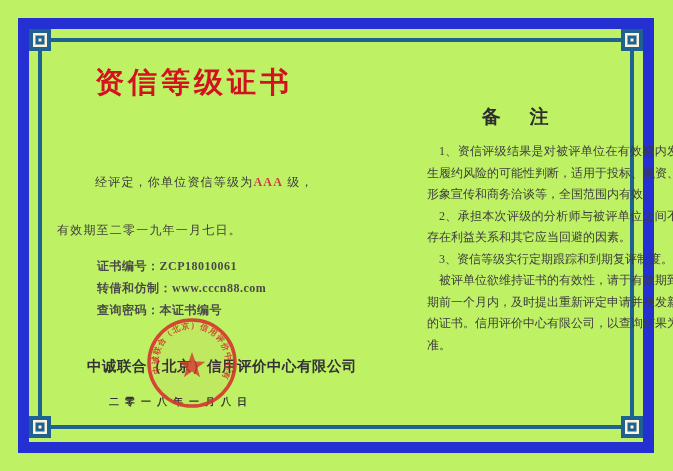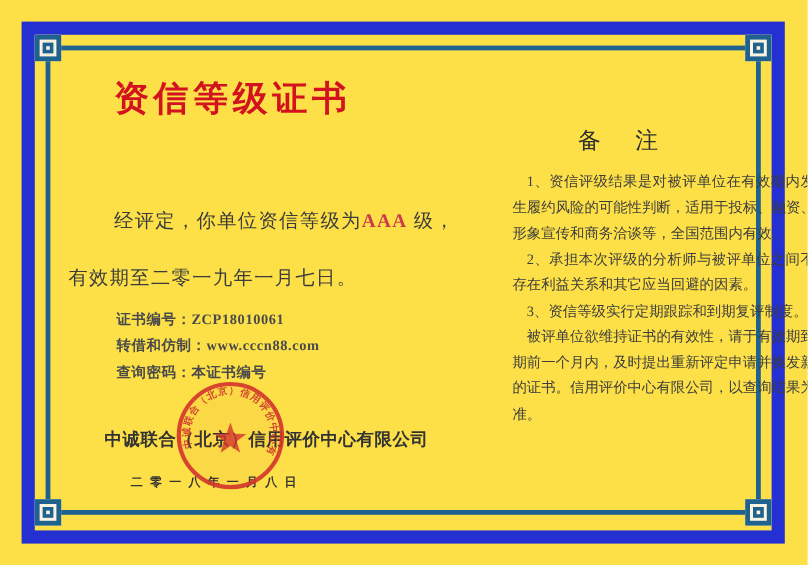--- a/index.html
+++ b/index.html
@@ -1,18 +1,18 @@
 <!DOCTYPE html>
 <html><head>
 <meta charset="utf-8">
 <style>
   html,body{margin:0;padding:0;background:#fbf2e0;}
   .page{
     position:relative;width:673px;height:471px;overflow:hidden;
-    background:#fde047;
+    background:#bef264;
     font-family:"Liberation Serif", serif;
     color:#3c3c3c;
   }
   
   .border-thick{
     position:absolute;left:18px;top:18px;right:19px;bottom:18px;
     border:11px solid #2430d2;
     box-sizing:border-box;
   }
   
@@ -36,21 +36,21 @@
   .corner.br{left:621px;top:416px;}
 
   .title{
     position:absolute;left:95px;top:63px;margin:0;
     font-size:29px;font-weight:bold;color:#d2131f;letter-spacing:4px;
   }
   .company{
     position:absolute;left:57px;top:140px;
     font-size:15.5px;letter-spacing:1px;color:#3c3c3c;
   }
-  .body-line{position:absolute;font-size:16px;letter-spacing:1.2px;color:#3b3b3b;}
+  .body-line{position:absolute;font-size:12px;letter-spacing:1.2px;color:#3b3b3b;}
   .line1{left:95px;top:174px;}
   .line2{left:57px;top:222px;}
   .grade{color:#cc3b4a;font-weight:bold;}
 
   .info{
     position:absolute;left:97px;top:255px;
     font-size:12px;font-weight:bold;color:#4a4a4a;
     line-height:22px;letter-spacing:0.5px;
   }
   .issuer{
@@ -61,21 +61,21 @@
     position:absolute;left:109px;top:395px;z-index:2;
     font-size:10px;font-weight:bold;color:#333;letter-spacing:6px;
   }
   .seal{
     position:absolute;left:146px;top:317px;width:92px;height:92px;
     z-index:4;opacity:0.92;
   }
   .notes-header{
     position:absolute;left:390px;top:104px;width:250px;
     text-align:center;text-indent:12px;
-    font-size:19px;font-weight:normal;letter-spacing:12px;color:#2e2e2e;
+    font-size:19px;font-weight:bold;letter-spacing:12px;color:#2e2e2e;
   }
   .notes{
     position:absolute;left:386px;top:141px;width:252px;
     font-size:12px;line-height:21.5px;color:#3d3d3d;text-align:justify;margin-left:41px;
   }
   .notes p{margin:0;text-indent:1em;}
 </style>
 </head>
 <body>
 

